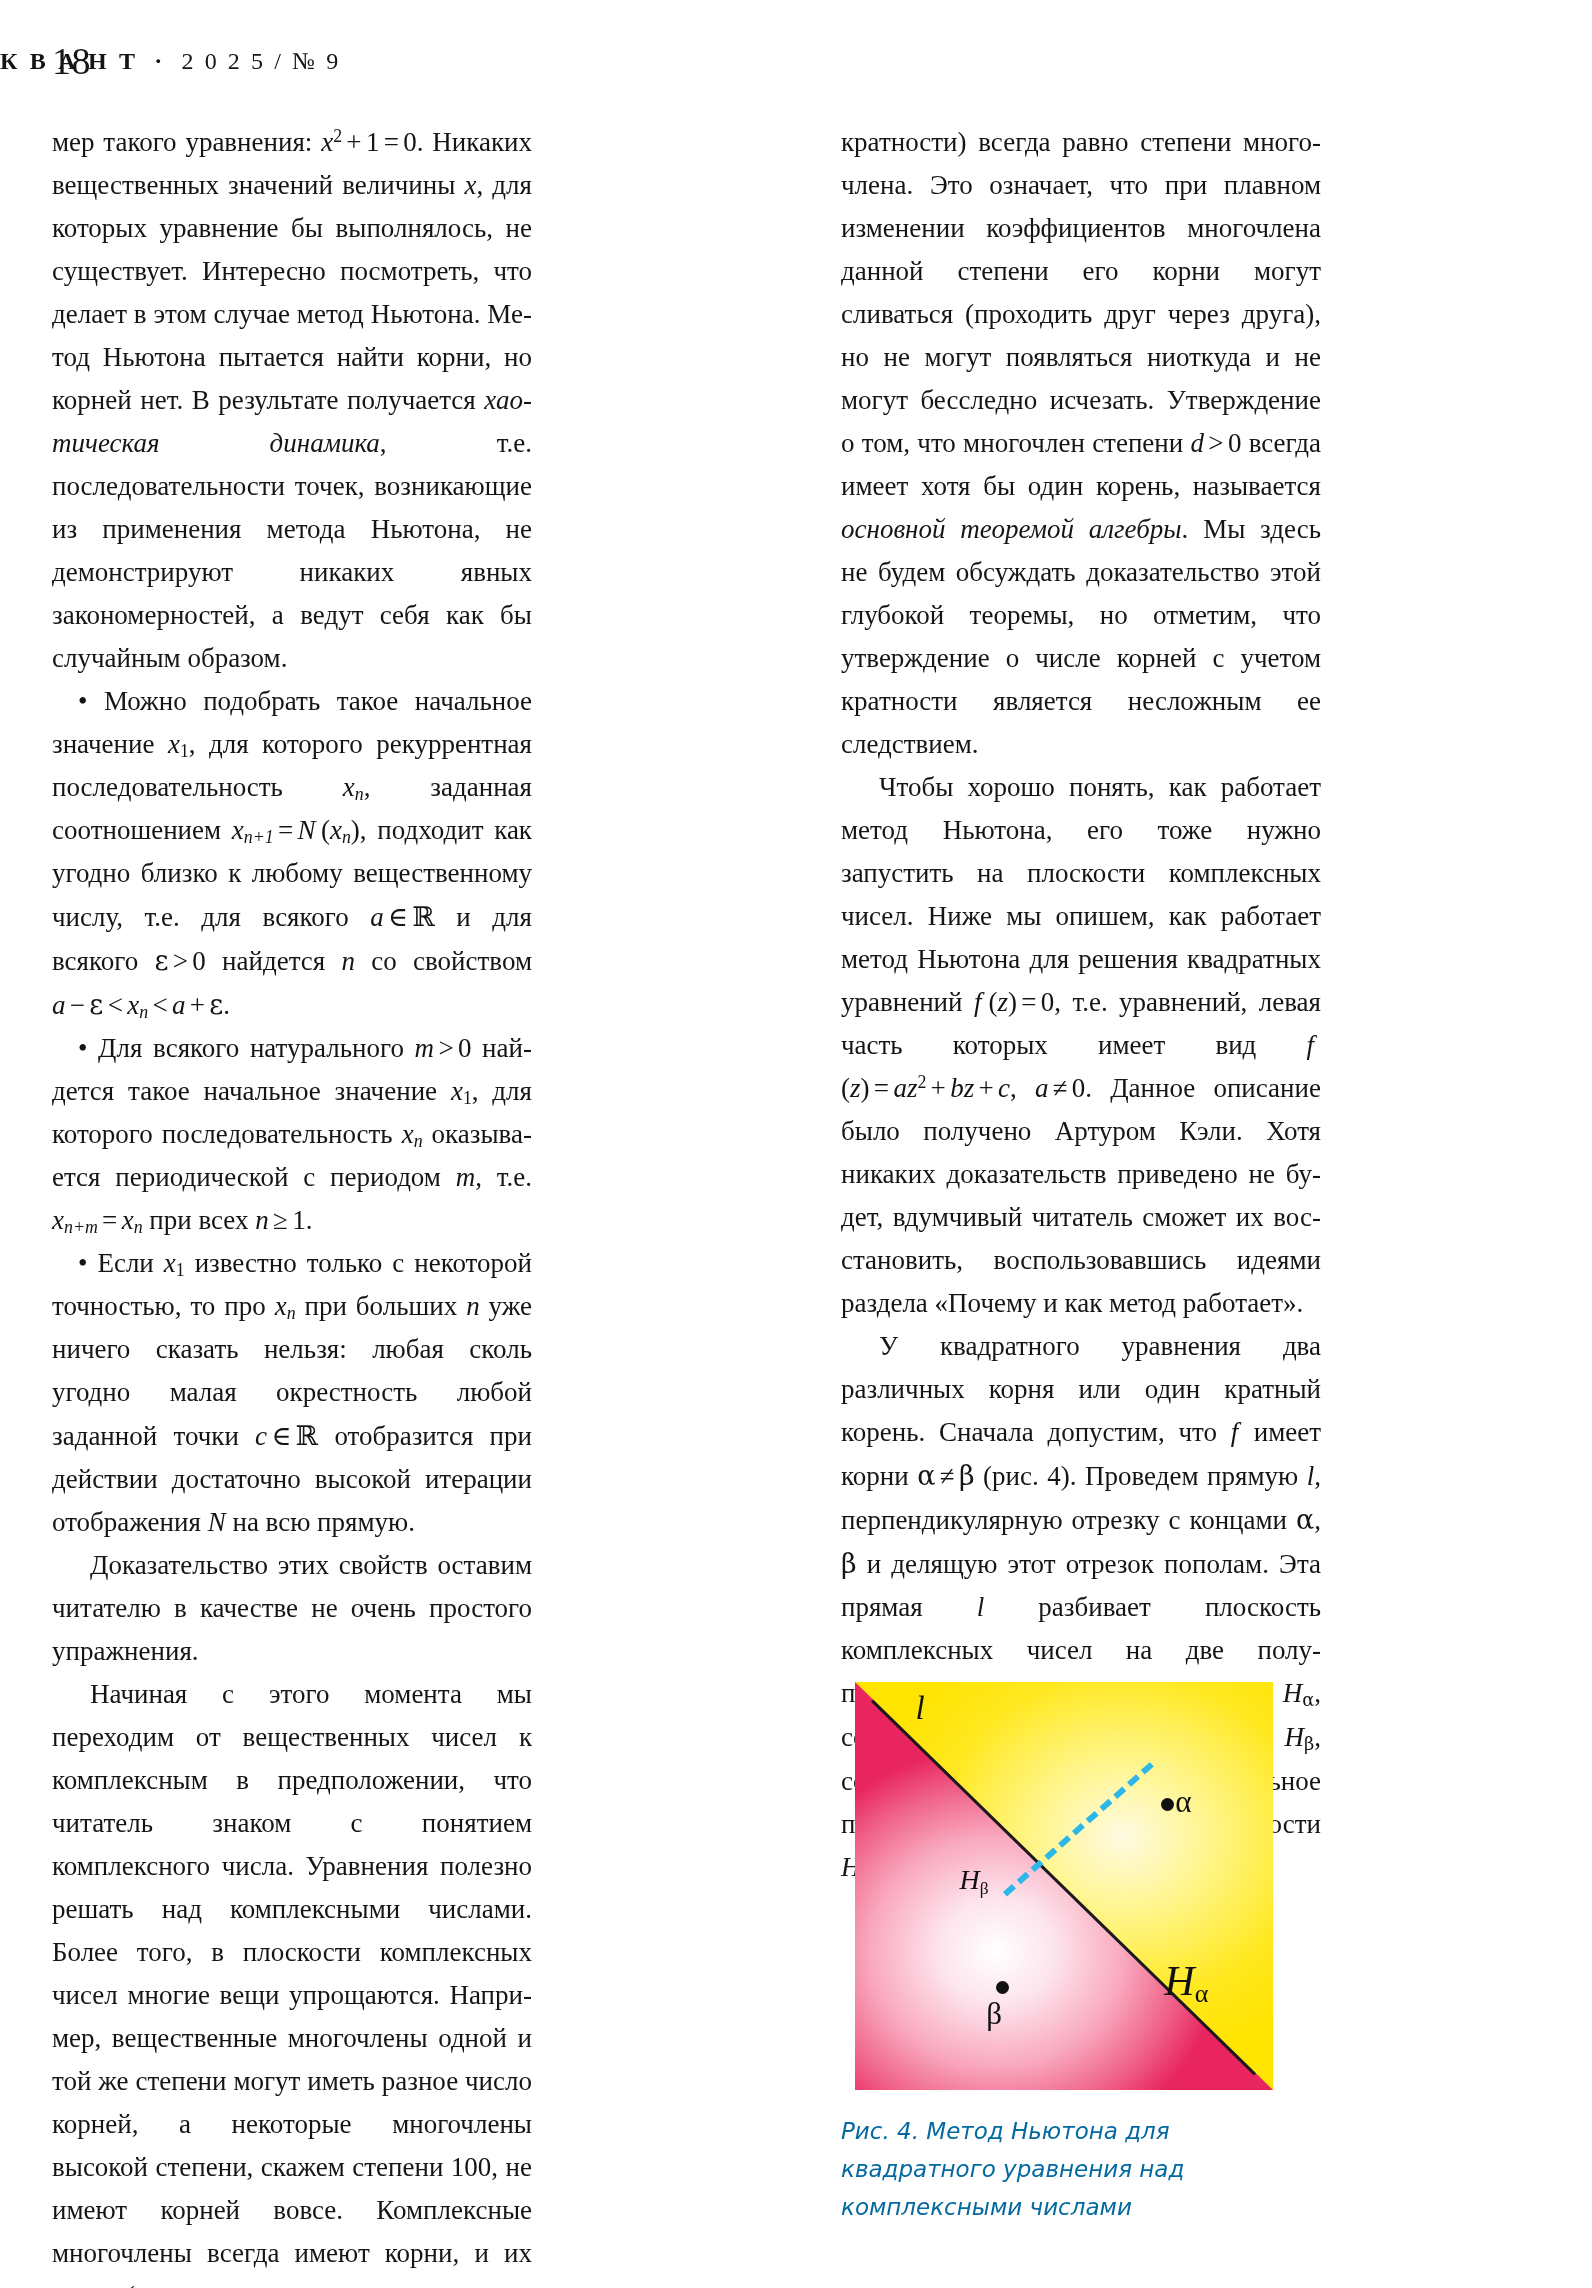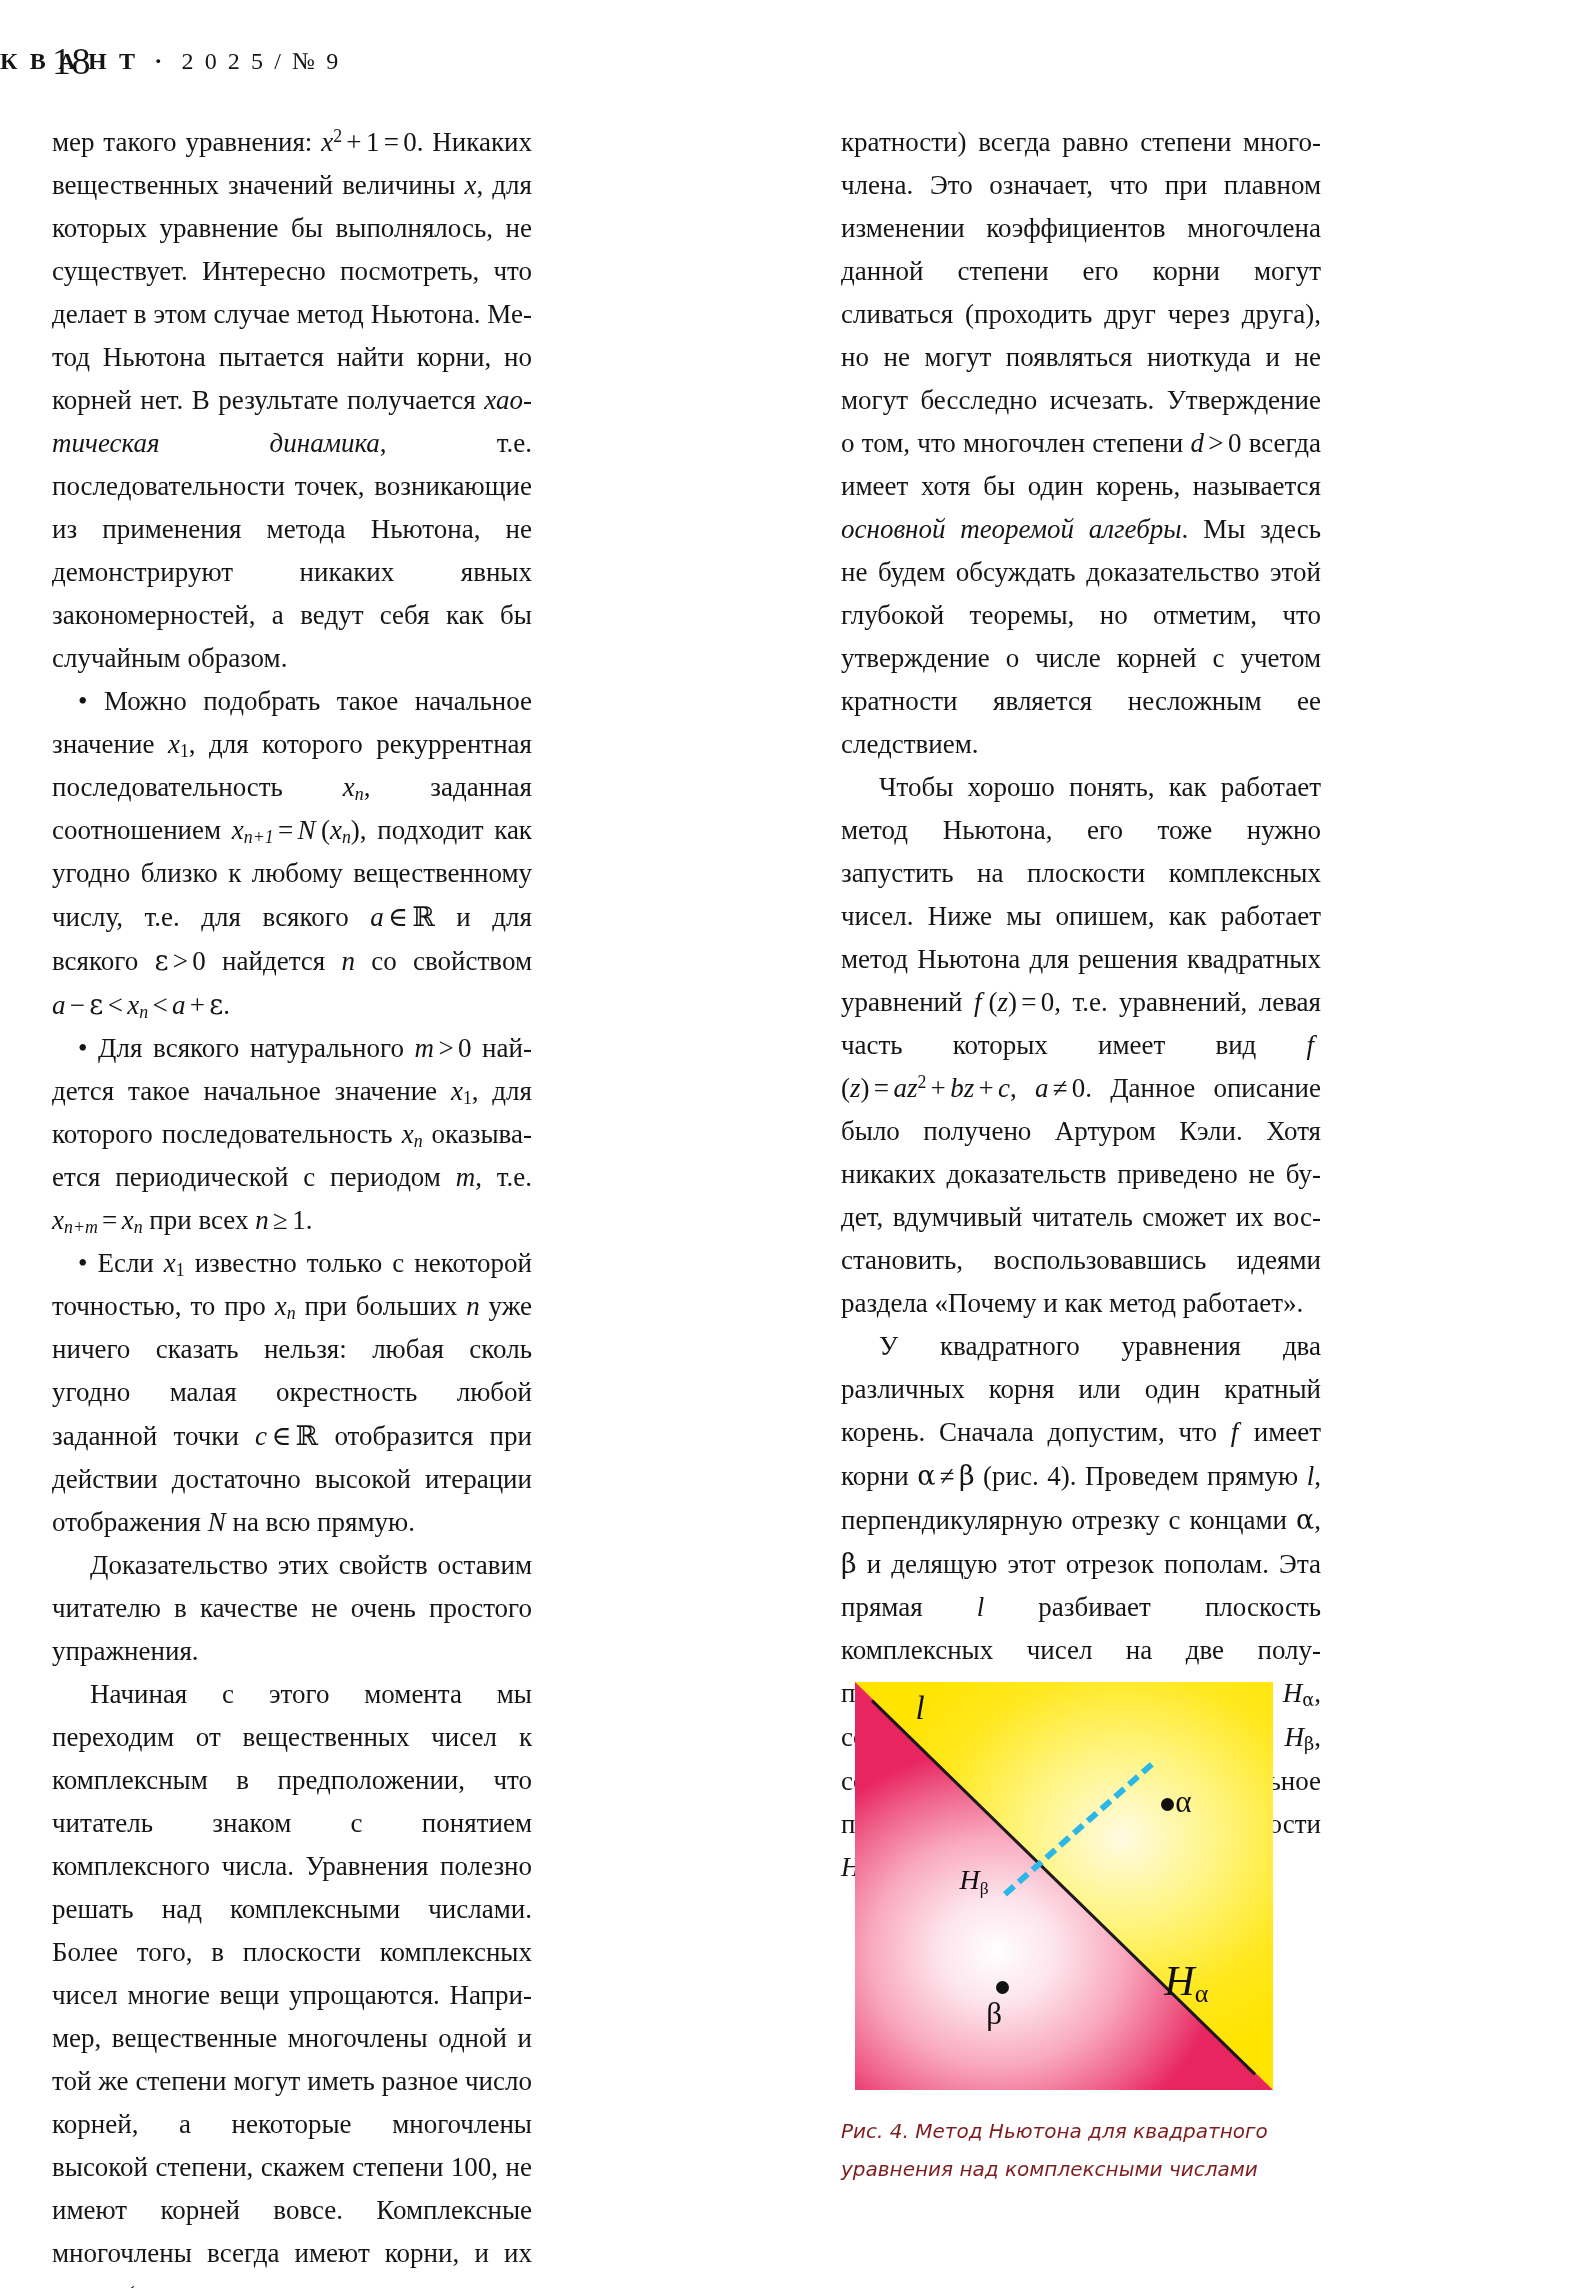--- a/index.html
+++ b/index.html
@@ -142,23 +142,23 @@
   .lbl-hbeta  { left: 25.0%; top: 44.5%; font-size: 28px; font-style: italic; }
   .lbl-halpha { left: 74.0%; top: 67.5%; font-size: 42px; font-style: italic; }
   .lbl-alpha  { left: 76.6%; top: 25.0%; font-size: 31px; }
   .lbl-beta   { left: 31.4%; top: 77.0%; font-size: 31px; }
   .figlbl sub { font-size: .62em; vertical-align: -.28em; font-style: normal; }
 
   .caption {
     margin-top: 22px;
     font-family: "DejaVu Sans", "Liberation Sans", sans-serif;
     font-style: italic;
-    font-size: 20px;
+    font-size: 23px;
     line-height: 38px;
-    color: #7f1d1d;
+    color: #0369a1;
   }
 </style>
 </head>
 <body>
 
 <div class="page">
 
   <div class="runhead">
     <div class="folio">18</div>
     <div class="journal">

